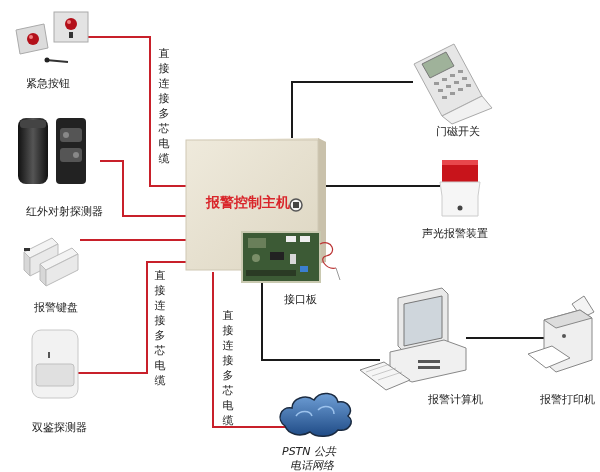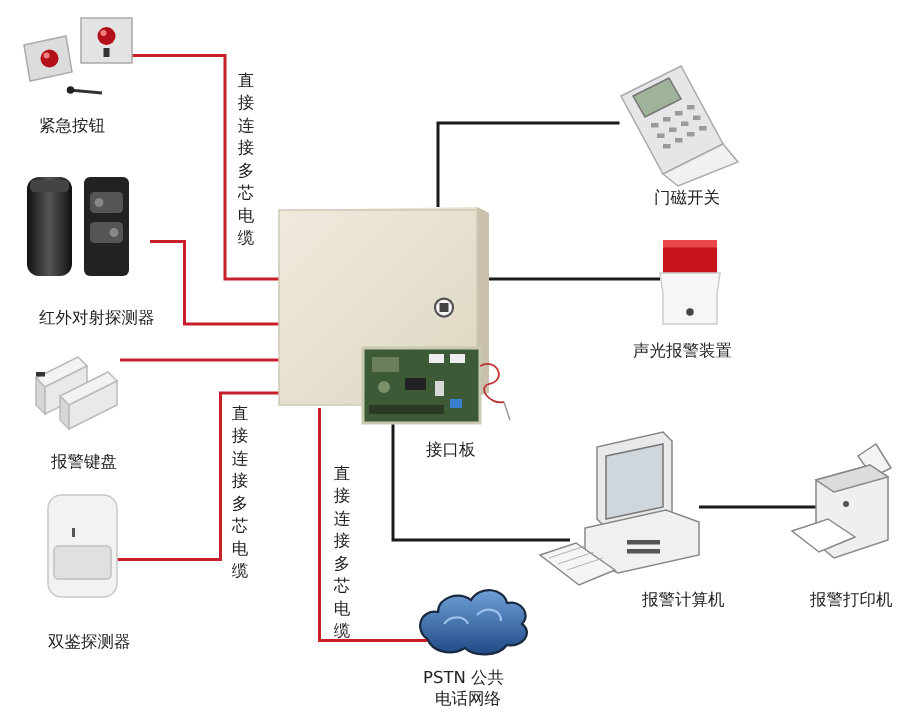--- a/index.html
+++ b/index.html
@@ -4,21 +4,21 @@
 <style>
   html, body { margin: 0; padding: 0; background: #ffffff; }
   body { width: 600px; height: 472px; position: relative; overflow: hidden;
          font-family: "DejaVu Sans", sans-serif; }
   #stage { position: absolute; left: 0; top: 0; width: 600px; height: 472px; }
   .label { position: absolute; font-size: 11px; color: #222; white-space: nowrap;
            font-family: "DejaVu Sans", sans-serif; }
   .vlabel { position: absolute; font-size: 11px; color: #222; width: 14px;
             line-height: 15px; text-align: center; word-break: break-all;
             font-family: "DejaVu Sans", sans-serif; }
-  .center-label { text-align: right; }
+  .center-label { text-align: right; font-style: italic; }
 </style>
 </head>
 <body>
 
 <div id="stage">
   <svg width="600" height="472" viewBox="0 0 600 472" xmlns="http://www.w3.org/2000/svg" style="position:absolute;left:0;top:0;">
     <defs>
       <linearGradient id="boxGrad" x1="0" y1="0" x2="1" y2="1">
         <stop offset="0" stop-color="#efeadc"></stop>
         <stop offset="1" stop-color="#ddd6c2"></stop>
@@ -175,20 +175,21 @@
 
   <div class="label" style="left:26px;top:76px;">紧急按钮</div>
   <div class="label" style="left:26px;top:204px;">红外对射探测器</div>
   <div class="label" style="left:34px;top:300px;">报警键盘</div>
   <div class="label" style="left:32px;top:420px;text-align:right;">双鉴探测器</div>
 
   <div class="vlabel" style="left:157px;top:46px;">直接连接多芯电缆</div>
   <div class="vlabel" style="left:153px;top:268px;">直接连接多芯电缆</div>
   <div class="vlabel" style="left:221px;top:308px;">直接连接多芯电缆</div>
 
+  <div class="label" style="left:206px;top:194px;font-size:14px;font-weight:bold;color:#d9262b;">报警控制主机</div>
   <div class="label" style="left:284px;top:292px;">接口板</div>
 
   <div class="label" style="left:436px;top:124px;">门磁开关</div>
   <div class="label" style="left:422px;top:226px;">声光报警装置</div>
   <div class="label" style="left:428px;top:392px;">报警计算机</div>
   <div class="label" style="left:540px;top:392px;">报警打印机</div>
 
   <div class="label center-label" style="left:282px;top:444px;">PSTN 公共</div>
   <div class="label center-label" style="left:290px;top:458px;">电话网络</div>
 </div>

